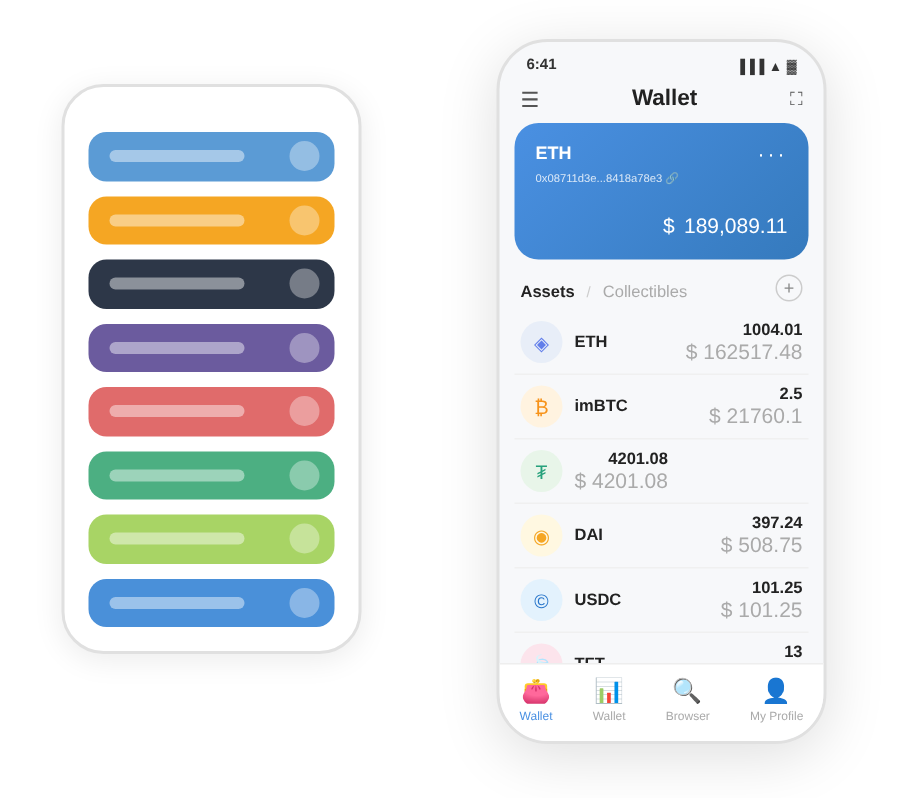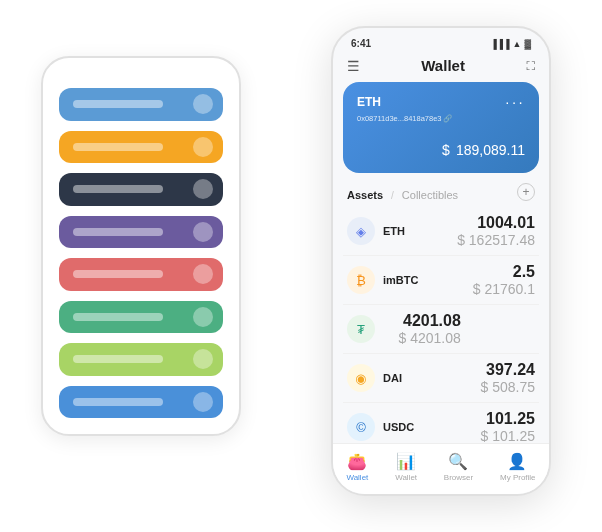--- a/index.html
+++ b/index.html
@@ -251,21 +251,21 @@
       font-size: 11px;
       font-weight: 600;
       color: #222;
     }
 
     .asset-amounts {
       text-align: right;
     }
 
     .asset-balance {
-      font-size: 16px;
+      font-size: 11px;
       font-weight: 600;
       color: #222;
       margin-left: 20px;
     }
 
     .asset-usd {
       font-size: 14px;
       color: #aaa;
     }
 

